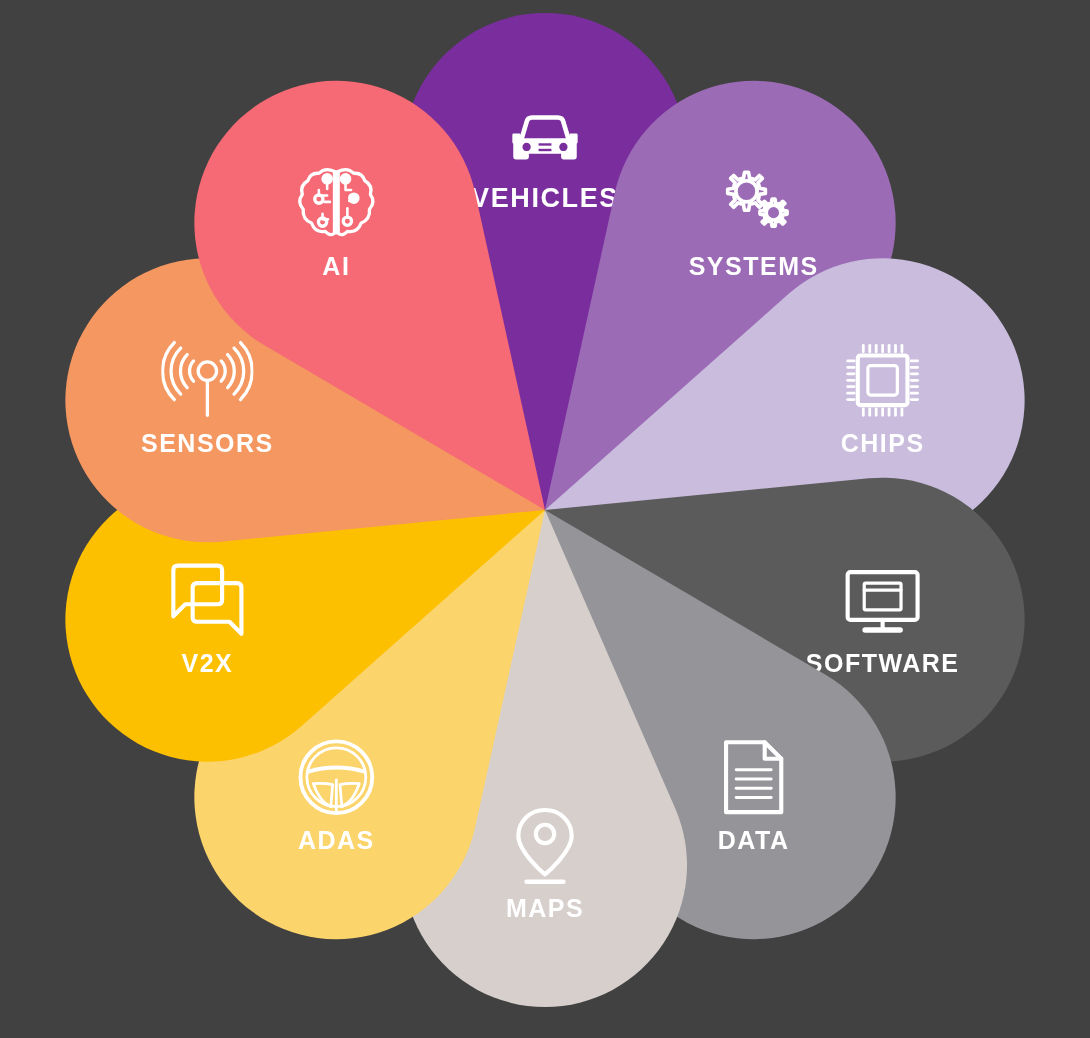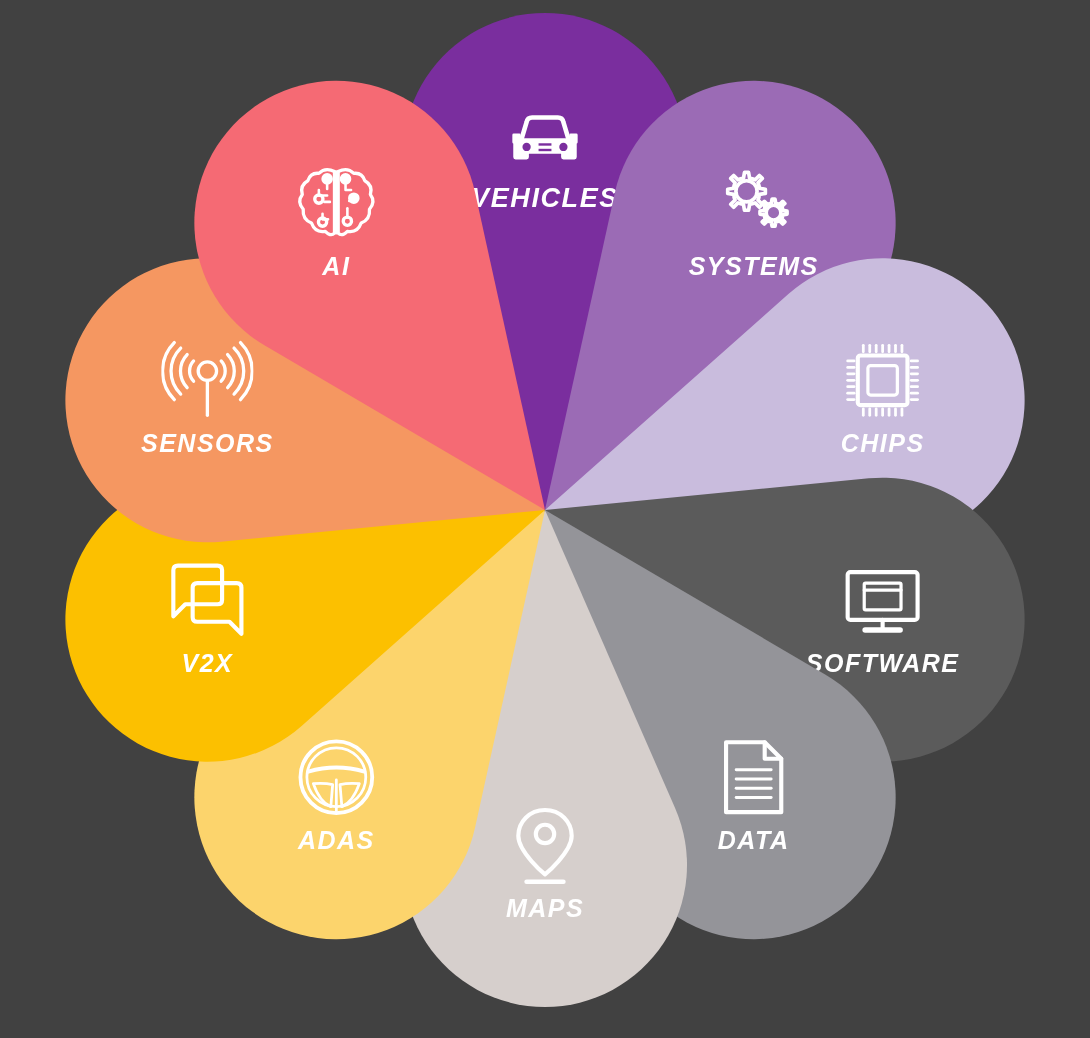--- a/index.html
+++ b/index.html
@@ -11,21 +11,20 @@
     width: 1090px;
     height: 1038px;
     overflow: hidden;
     font-family: "Liberation Sans", sans-serif;
   }
   #stage {
     position: relative;
     width: 1090px;
     height: 1038px;
     background: #414141;
-    font-style: italic;
   }
   #flower {
     position: absolute;
     left: 0;
     top: 0;
     width: 1090px;
     height: 1038px;
   }
   .petal-label {
     font-family: "Liberation Sans", sans-serif;

